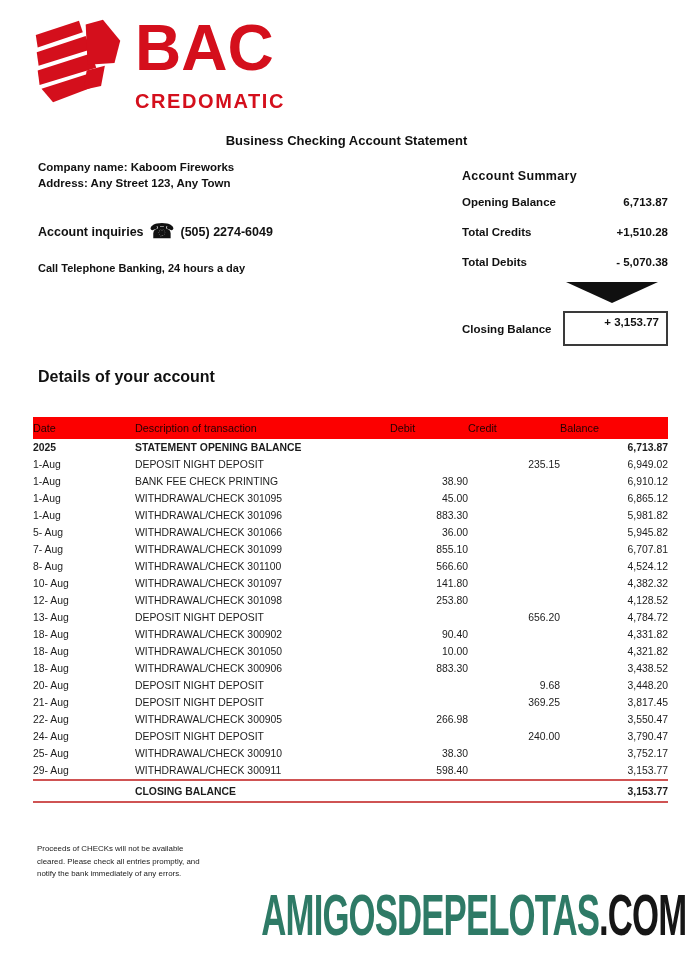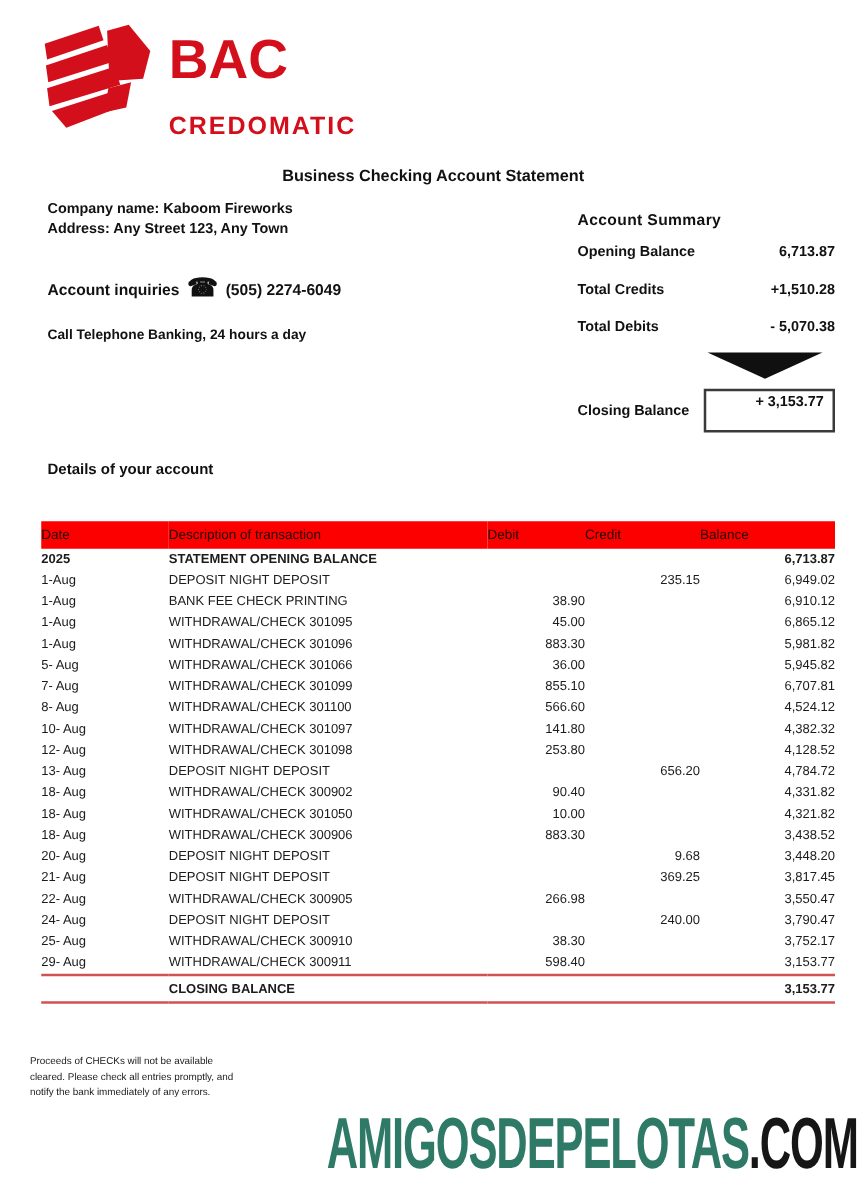--- a/index.html
+++ b/index.html
@@ -6,21 +6,21 @@
   body {
     width:693px; height:963px; position:relative; overflow:hidden;
     font-family:"Liberation Sans", sans-serif; color:#111;
   }
   .page { position:absolute; inset:0; }
 
   
   .brand { position:absolute; left:30px; top:14px; display:flex; align-items:flex-start; }
   .logo-icon { width:96px; height:94px; display:block; }
   .brand-text { margin-left:9px; padding-top:8px; }
-  .brand-name { font-size:44px; font-weight:bold; color:#d40f1c; line-height:52px; }
+  .brand-name { font-size:64px; font-weight:bold; color:#d40f1c; line-height:52px; }
   .brand-sub  { font-size:20px; font-weight:bold; color:#d40f1c; letter-spacing:1.6px; margin-top:16px; }
 
   .doc-title { position:absolute; top:133px; left:0; width:100%; text-align:center;
                font-size:13px; font-weight:bold; }
 
   .company { position:absolute; left:38px; top:160px; font-size:11.5px; font-weight:bold; line-height:15.5px; }
 
   .inquiries { position:absolute; left:38px; top:225px; font-size:12.5px; font-weight:bold;
                display:flex; align-items:center; gap:6px; }
   .phone-icon { font-size:20px; line-height:14px; position:relative; top:-1px; }
@@ -34,39 +34,39 @@
   .triangle { width:0; height:0; border-left:46px solid transparent; border-right:46px solid transparent;
               border-top:21px solid #101010; margin:-4px 10px 8px auto; }
   .closing-row { display:flex; align-items:center; justify-content:space-between; }
   .closing-label { font-size:11.5px; font-weight:bold; }
   .closing-box { width:90px; border:2px solid #3a3a3a; padding:3px 7px 16px 4px;
                  text-align:right; font-size:11.5px; font-weight:bold; background:#fff; }
 
   
   .details-line { position:absolute; left:38px; top:368px; width:630px;
                   display:flex; justify-content:space-between; align-items:baseline; }
-  .details-heading { font-size:12px; font-weight:bold; }
+  .details-heading { font-size:16px; font-weight:bold; }
   .details-period  { font-size:10.8px; color:#222; }
 
   
   .tx-table { position:absolute; left:33px; top:417px; width:635px;
               border-collapse:collapse; table-layout:fixed; }
   .tx-table thead th { background:#fc0000; color:#240202; font-size:10.8px; font-weight:normal;
                        height:22px; padding:0; text-align:left; }
   .th-date { padding-left:5px; }
   .th-num  { text-align:right; padding-right:4px; }
   .th-bal  { text-align:right; padding-right:16px; }
   .tx-table td { font-size:10.4px; color:#1c1c1c; height:17px; padding:0; vertical-align:middle; }
   .c-date { padding-left:5px; }
   .c-num  { text-align:right; padding-right:2px; }
   .bold   { font-weight:bold; }
   .tx-table tfoot td { border-top:2px solid #cf5353; border-bottom:2px solid #cf5353;
                        height:20px; font-weight:bold; font-size:10.4px; }
 
-  .footnote { position:absolute; left:24px; top:843px; font-size:7.9px; line-height:12.5px; color:#1a1a1a; }
+  .footnote { position:absolute; left:37px; top:843px; font-size:7.9px; line-height:12.5px; color:#1a1a1a; }
 
   .watermark { position:absolute; right:7px; bottom:15px; white-space:nowrap;
                font-size:58px; font-weight:bold; letter-spacing:-1.5px;
                transform:scaleX(0.60); transform-origin:100% 100%; }
   .wm-main   { color:#2e7a66; }
   .wm-suffix { color:#161616; }
 </style>
 </head>
 <body>
 

